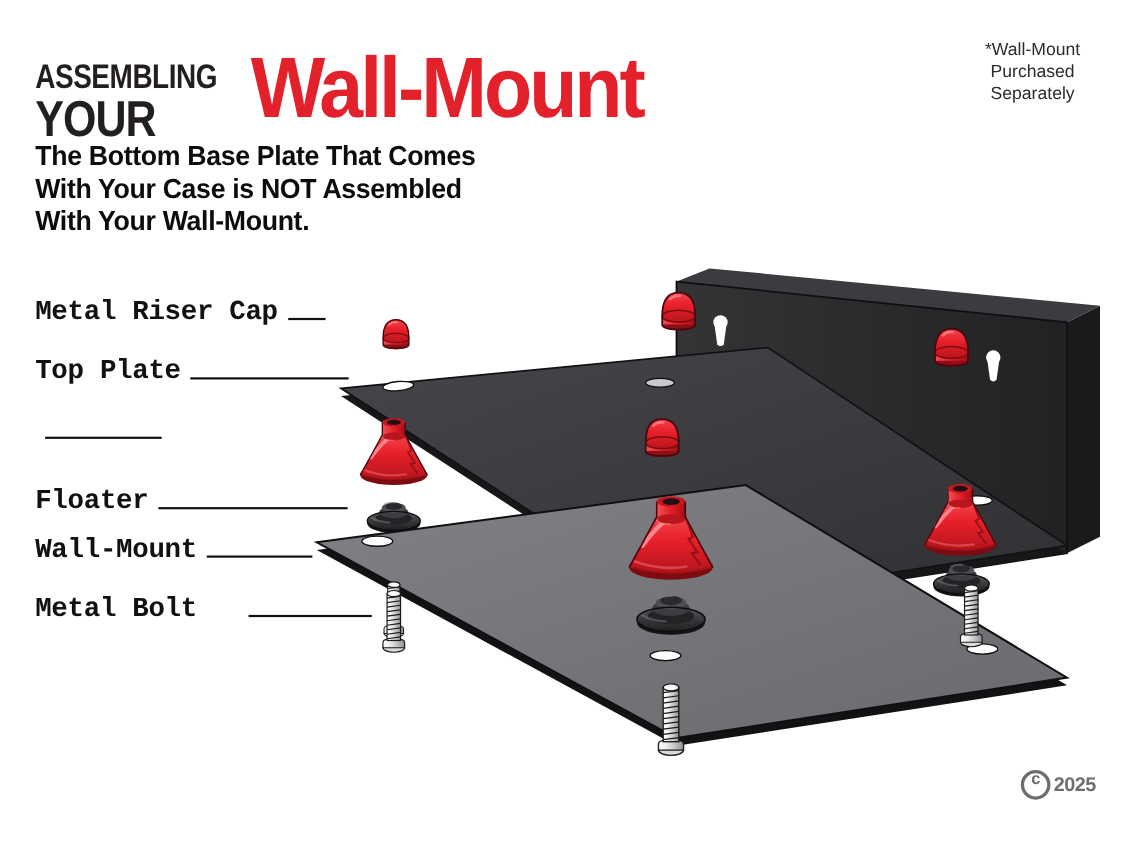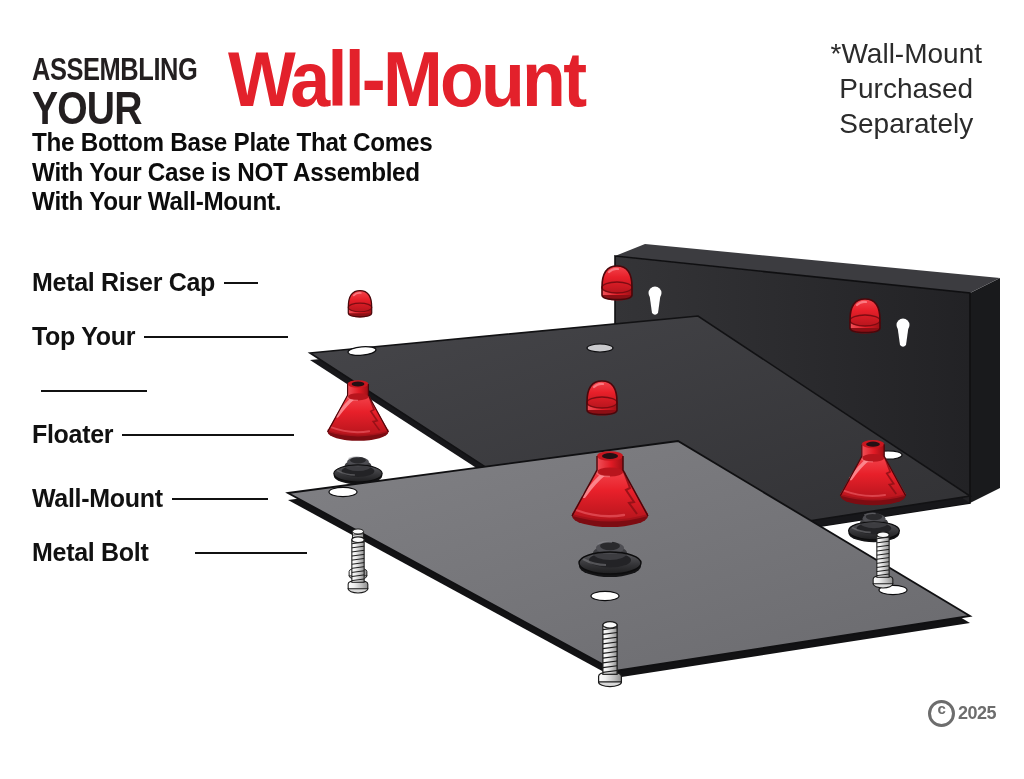--- a/index.html
+++ b/index.html
@@ -58,32 +58,33 @@
     color:#0c0c0c;
     letter-spacing:-0.3px;
     transform:scaleX(0.97);
     transform-origin:left top;
     white-space:pre-line;
   }
 
   .note{
     position:absolute;right:42px;top:36px;
     text-align:center;
-    font-size:28px;
+    font-size:16px;
     line-height:1.25;
     color:#2b2b2b;
     white-space:pre-line;
   }
 
   
   .labels{position:absolute;left:0;top:268px;width:520px;}
   .label-row{
     position:absolute;left:32px;
-    display:flex;
+    display:flex;align-items:center;
     height:30px;
+    font-family:Liberation Mono, monospace;
   }
   .label-text{
     font-weight:bold;
     font-size:25px;
     color:#111111;
     letter-spacing:-0.3px;
     white-space:nowrap;
   }
   .leader{
     height:0;border-top:2px solid #111;
@@ -142,27 +143,27 @@
   <div class="note">*Wall-Mount
 Purchased
 Separately</div>
 
   <div class="labels">
     <div class="label-row" style="top:0px;">
       <span class="label-text">Metal Riser Cap</span>
       <span class="leader" style="width:34px;"></span>
     </div>
     <div class="label-row" style="top:54px;">
-      <span class="label-text">Top Your</span>
+      <span class="label-text">Top Plate</span>
       <span class="leader" style="width:144px;"></span>
     </div>
     <div class="label-row" style="top:108px;">
       <span class="leader" style="width:106px;"></span>
     </div>
-    <div class="label-row" style="top:152px;">
+    <div class="label-row" style="top:172px;">
       <span class="label-text">Floater</span>
       <span class="leader" style="width:172px;"></span>
     </div>
     <div class="label-row" style="top:216px;">
       <span class="label-text">Wall-Mount</span>
       <span class="leader" style="width:96px;"></span>
     </div>
     <div class="label-row" style="top:270px;gap:38px;">
       <span class="label-text">Metal Bolt</span>
       <span class="leader" style="width:112px;"></span>

